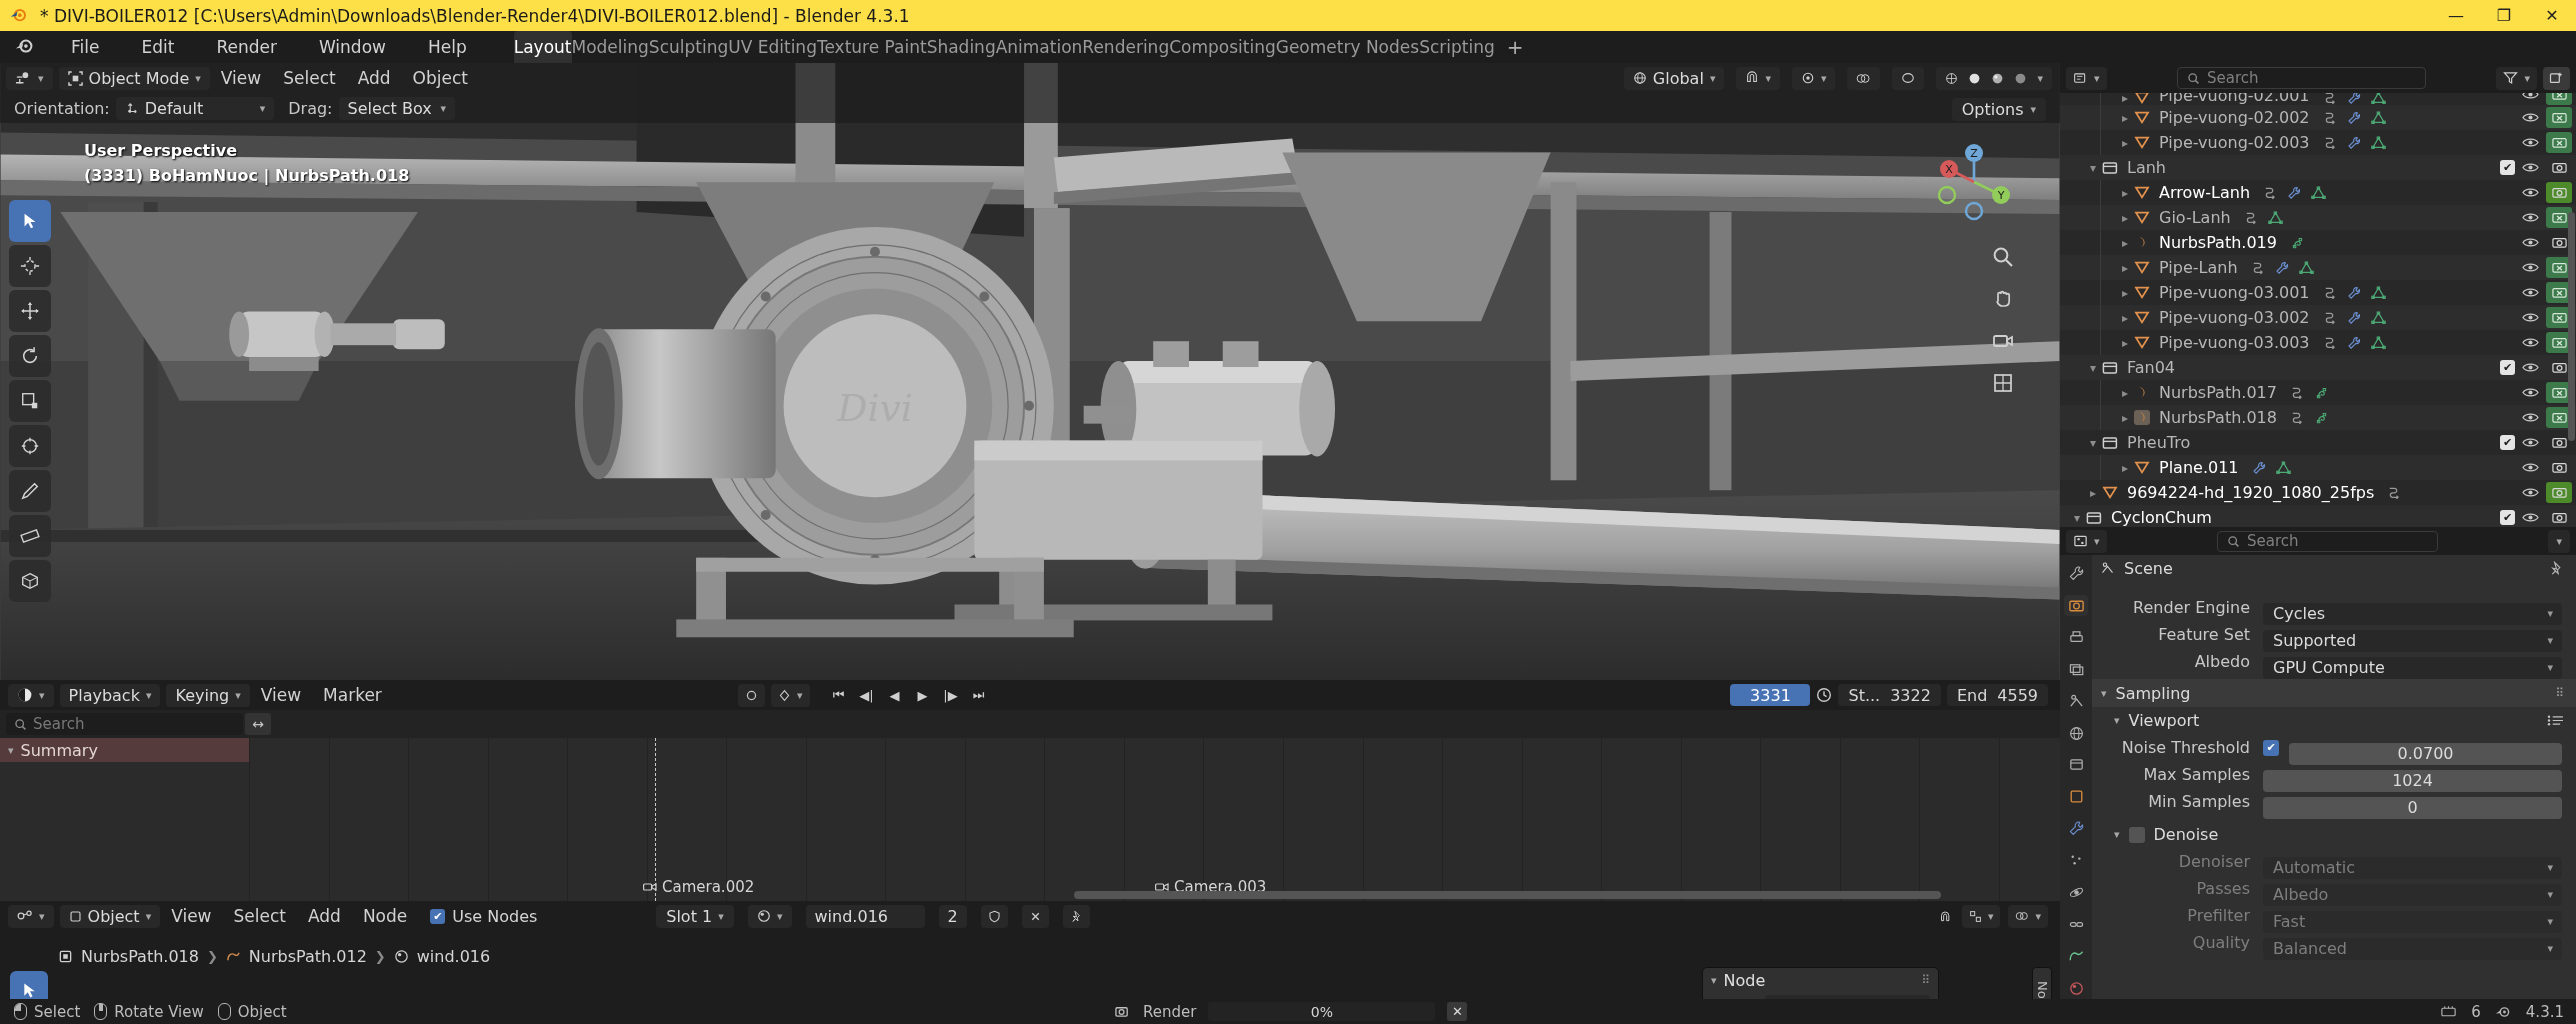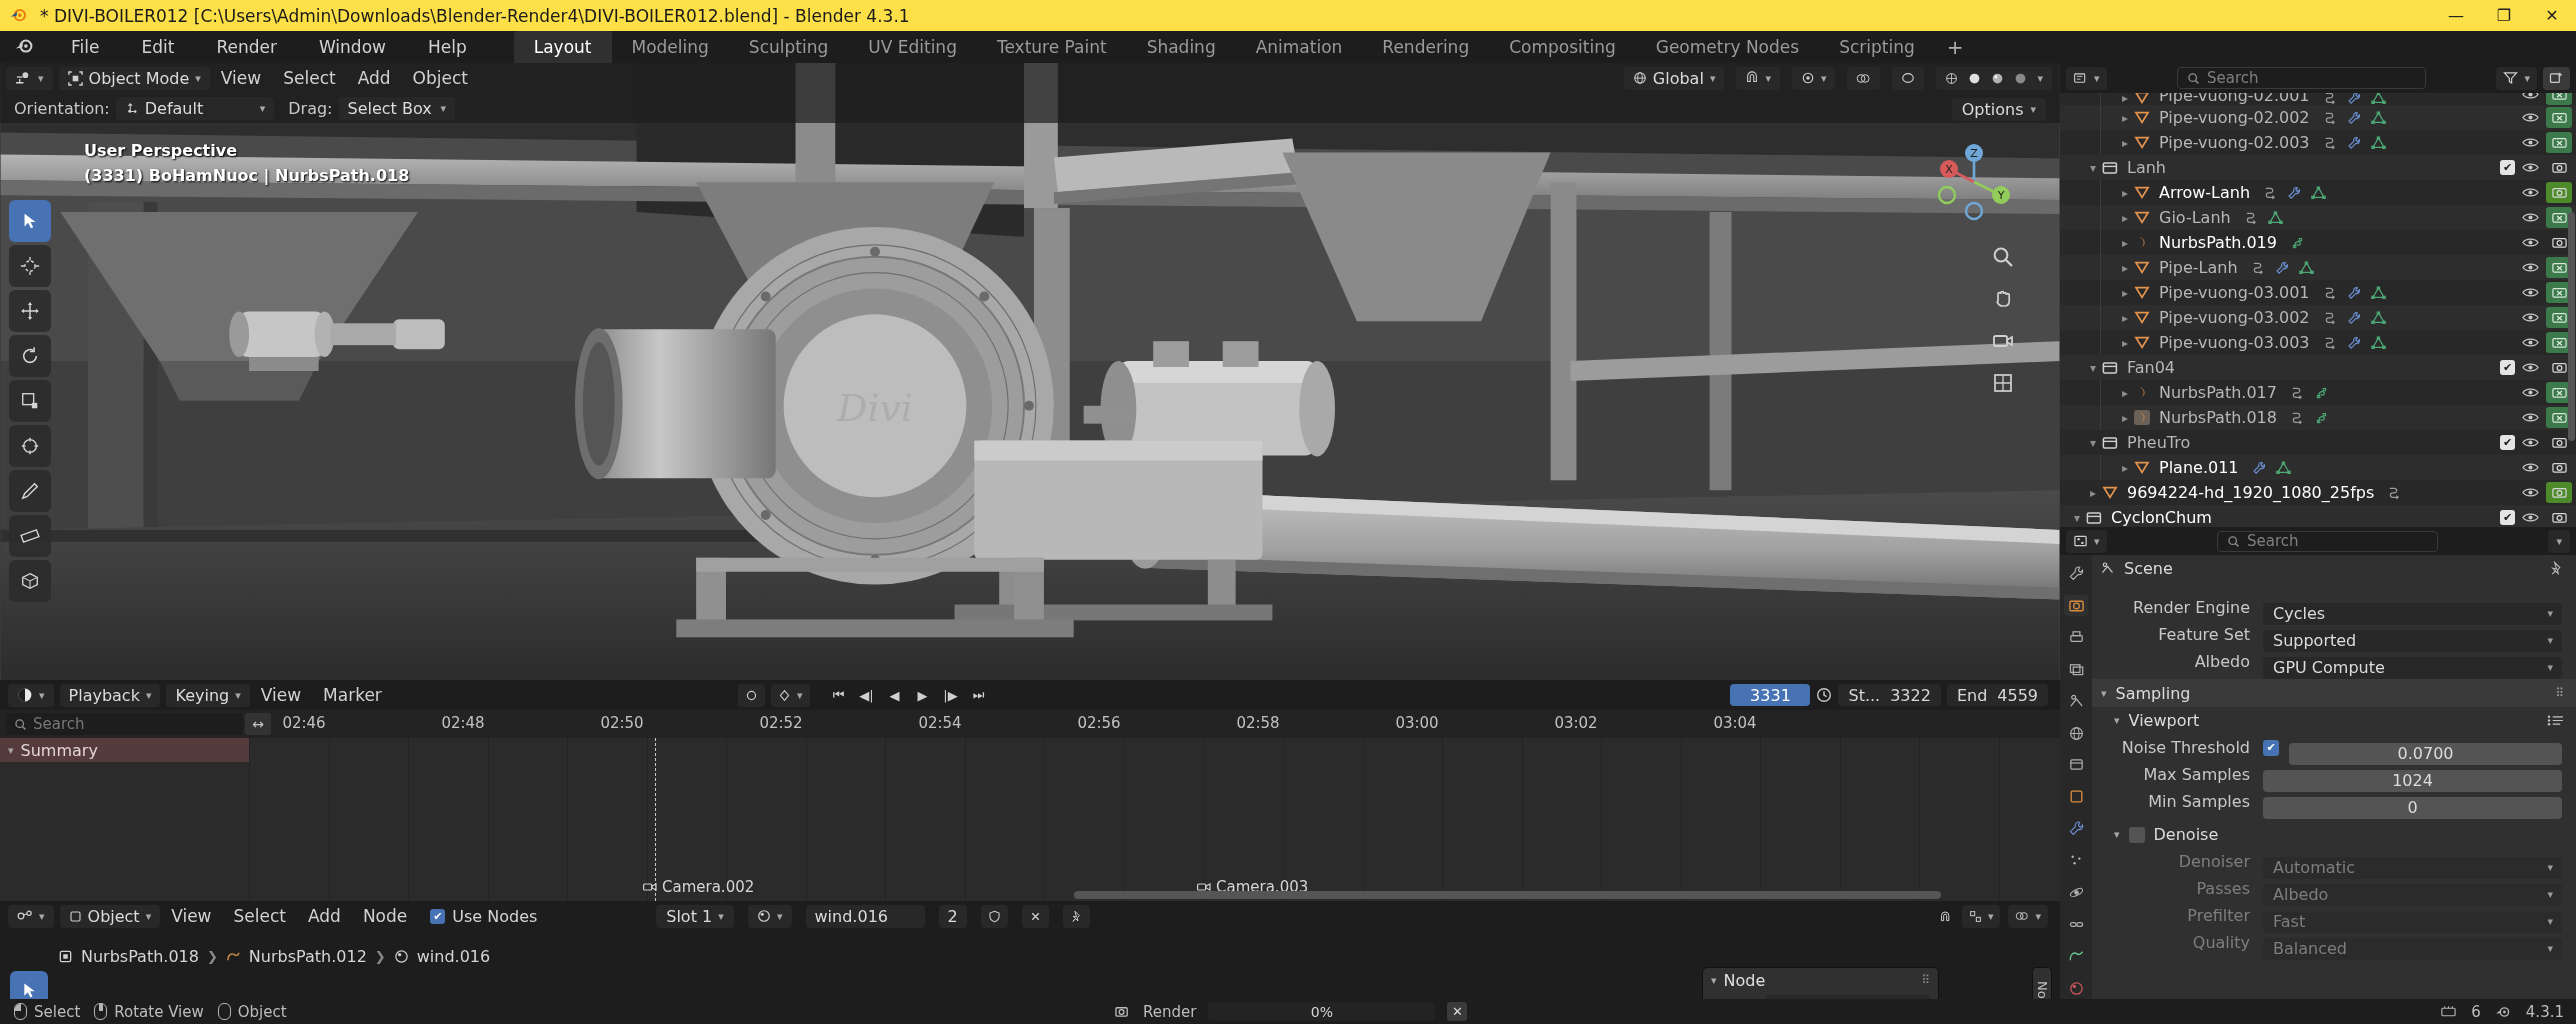--- a/index.html
+++ b/index.html
@@ -31,21 +31,21 @@
     position:absolute; top:31px; left:0; width:2576px; height:32px;
     background:#1d1d1d; display:flex; align-items:center; gap:16px;
   }
   .bl-logo { width:34px; display:flex; align-items:center; justify-content:center; margin-left:8px; }
   .menu-item {
     padding:4px 13px; font-size:17px; color:#d2d2d2; white-space:nowrap;
     border-radius:3px;
   }
   .ws-tabs { display:flex; align-items:center; margin-left:18px; height:32px; }
   .ws-tab {
-    padding:6px 20px; font-size:17px; color:#9a9a9a; white-space:nowrap;
+    padding:6px 0; font-size:17px; color:#9a9a9a; white-space:nowrap;
     height:32px; display:flex; align-items:center;
   }
   .ws-tab.active { background:#303030; color:#ffffff; border-radius:4px 4px 0 0;}
   .ws-plus { padding:4px 12px; color:#b0b0b0; font-size:20px;}
 
   .topright {
     position:absolute; right:6px; top:31px; height:32px; display:flex; align-items:center; gap:4px;
   }
   .scene-field, .vl-field {
     display:flex;align-items:center;gap:6px;
@@ -675,32 +675,20 @@
 
     <div class="dope-search-row">
       <div class="ds-search">
         <svg width="13" height="13" viewBox="0 0 16 16">
             <circle cx="7" cy="7" r="4.6" fill="none" stroke="#8d8d8d" stroke-width="1.6"></circle>
             <path d="M10.4 10.4 L14 14" stroke="#8d8d8d" stroke-width="1.8"></path>
           </svg>
         <span>Search</span>
       </div>
       <div class="ds-arrow">↔</div>
-      <div class="ruler">
-        <div class="tick" style="left:55px">02:46</div>
-        <div class="tick" style="left:214px">02:48</div>
-        <div class="tick" style="left:373px">02:50</div>
-        <div class="tick" style="left:532px">02:52</div>
-        <div class="tick" style="left:691px">02:54</div>
-        <div class="tick" style="left:850px">02:56</div>
-        <div class="tick" style="left:1009px">02:58</div>
-        <div class="tick" style="left:1168px">03:00</div>
-        <div class="tick" style="left:1327px">03:02</div>
-        <div class="tick" style="left:1486px">03:04</div>
-      </div>
     </div>
 
     <div class="channels">
       <div class="chan-summary">
         <span class="chev">▾</span>
         <span>Summary</span>
       </div>
     </div>
 
     <div class="keyarea">
@@ -729,21 +717,21 @@
       <div class="gridline" style="left:1750px"></div>
       <div class="playhead" style="left:406px"></div>
 
       <div class="marker" style="left:404px">
         <svg width="14" height="12" viewBox="0 0 14 12">
             <rect x="0.6" y="3" width="8" height="6" rx="1" fill="none" stroke="#cfcfcf" stroke-width="1.2"></rect>
             <path d="M9 5 L13 3 V9 L9 7 Z" fill="none" stroke="#cfcfcf" stroke-width="1.2"></path>
           </svg>
         <span>Camera.002</span>
       </div>
-      <div class="marker" style="left:958px">
+      <div class="marker" style="left:916px">
         <svg width="14" height="12" viewBox="0 0 14 12">
             <rect x="0.6" y="3" width="8" height="6" rx="1" fill="none" stroke="#cfcfcf" stroke-width="1.2"></rect>
             <path d="M9 5 L13 3 V9 L9 7 Z" fill="none" stroke="#cfcfcf" stroke-width="1.2"></path>
           </svg>
         <span>Camera.003</span>
       </div>
 
       <div style="position:absolute;left:825px;right:119px;bottom:2px;height:8px;background:#555;border-radius:4px;"></div>
     </div>
   </div>

